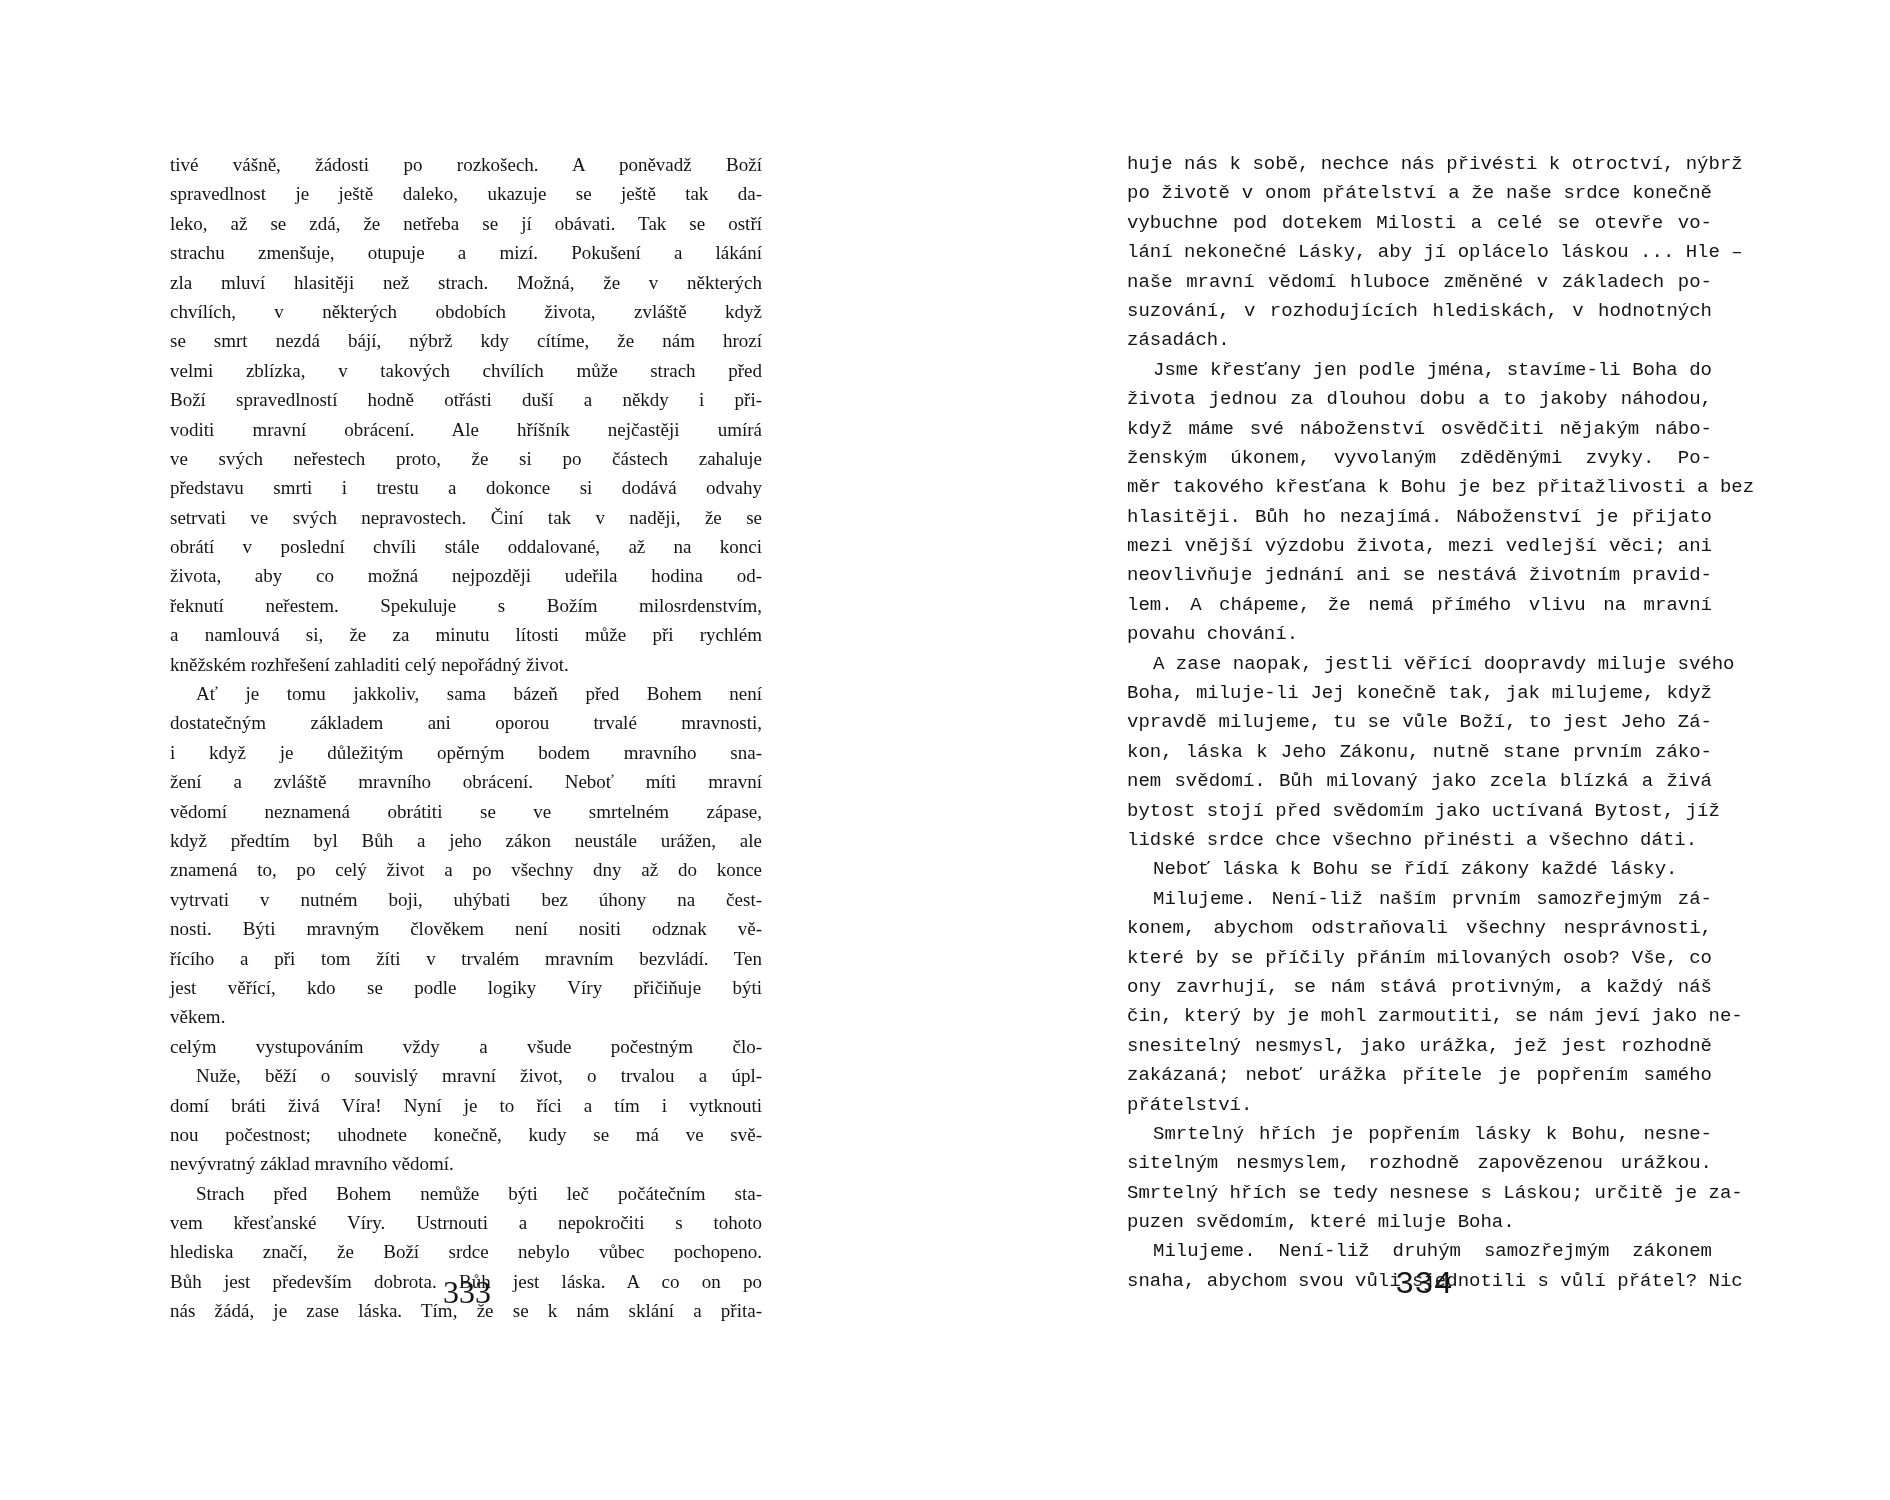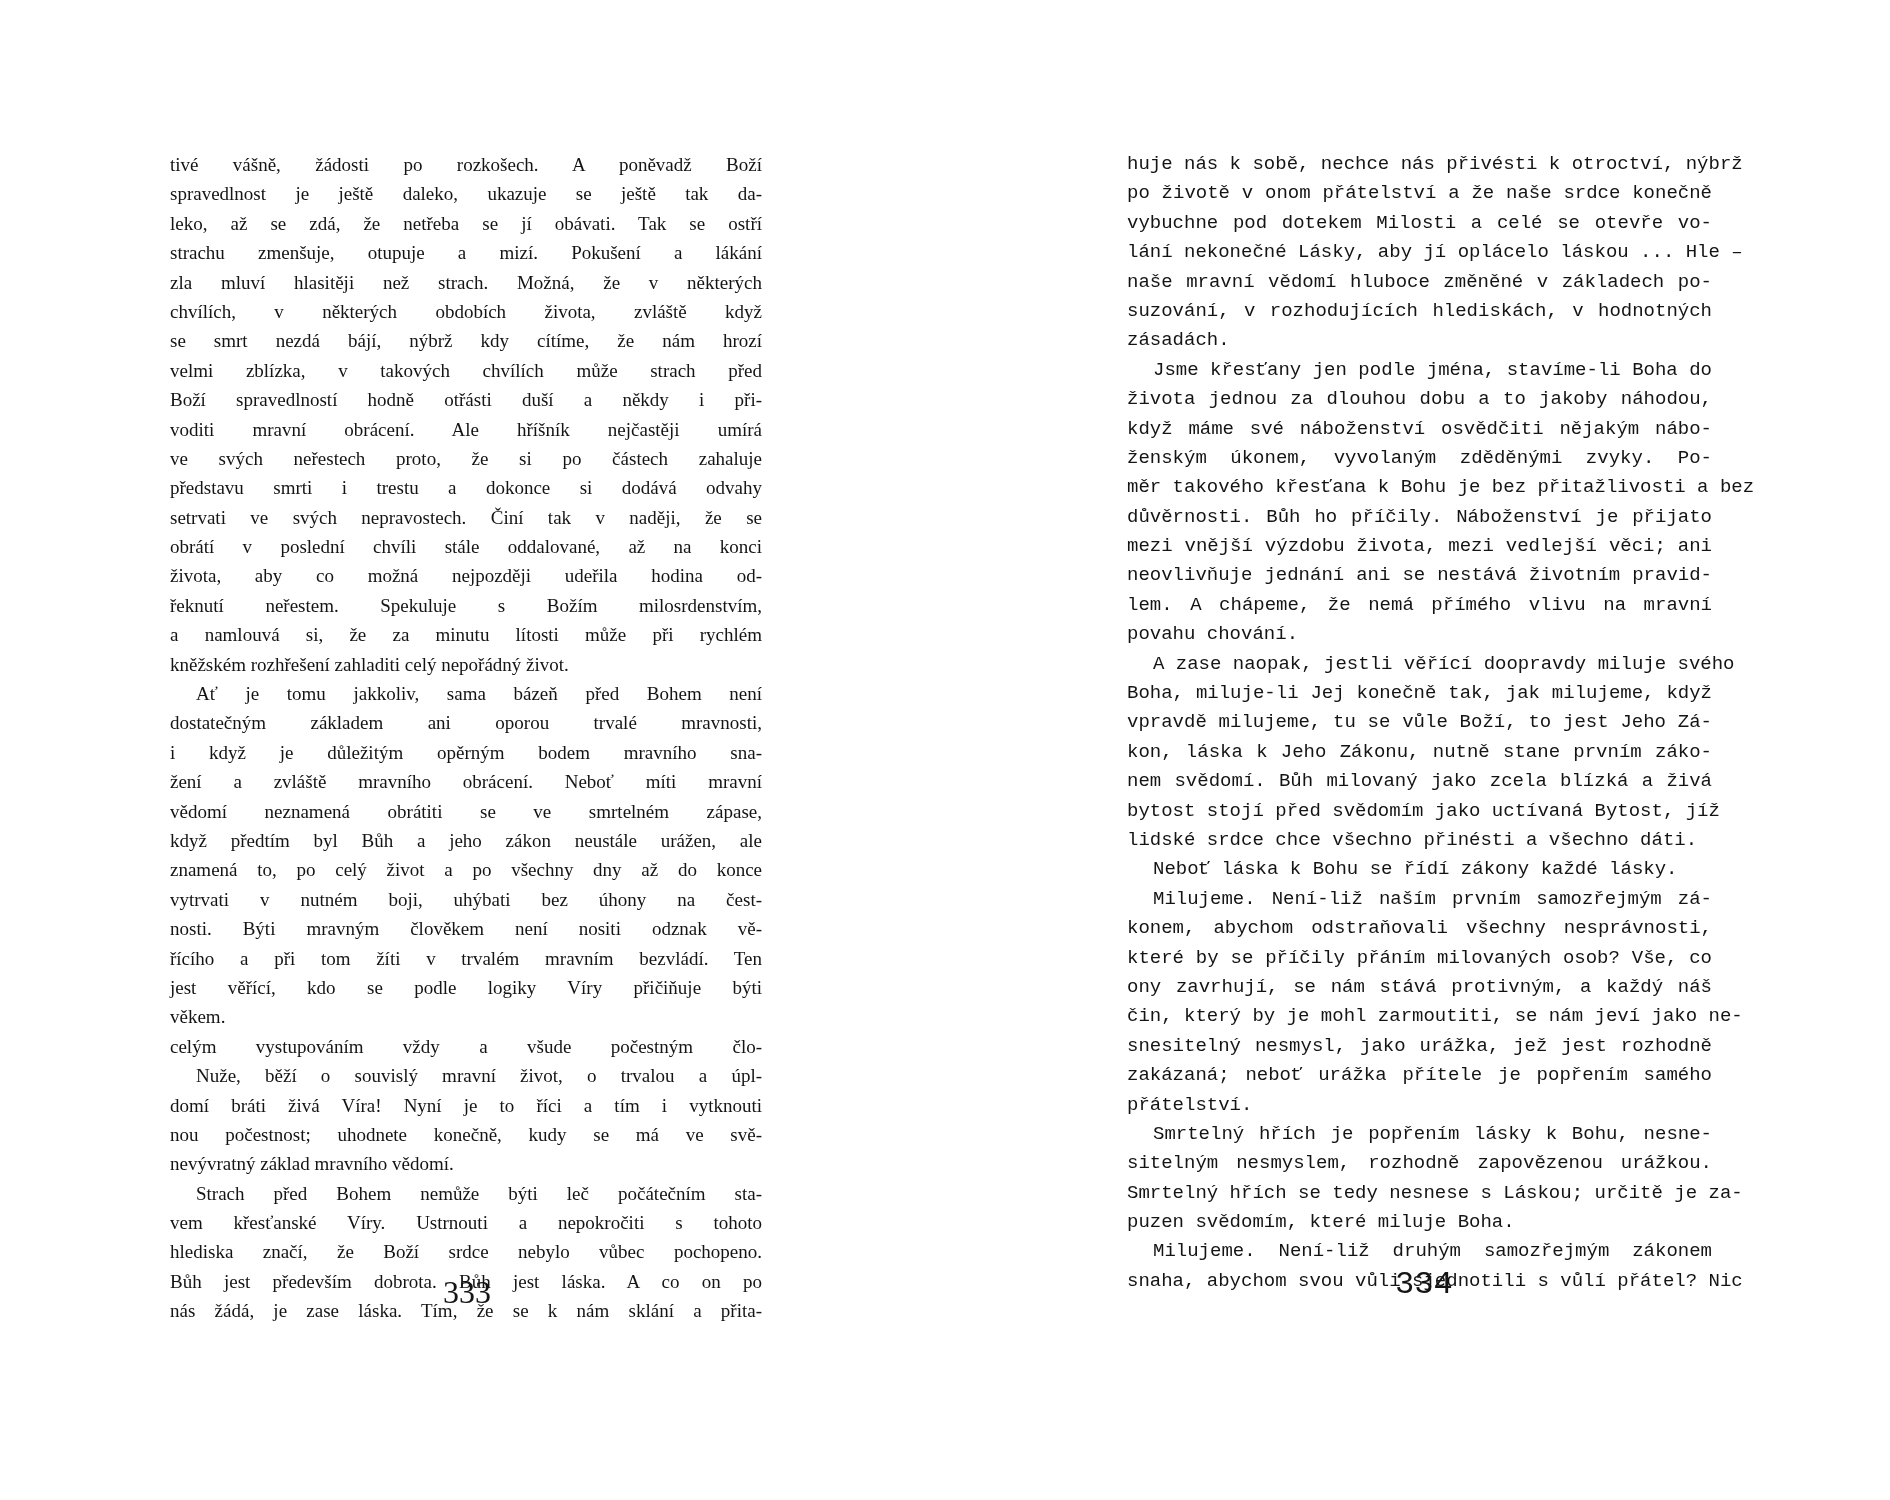--- a/index.html
+++ b/index.html
@@ -74,21 +74,21 @@
       <span class="line">vybuchne pod dotekem Milosti a celé se otevře vo-</span>
       <span class="line">lání nekonečné Lásky, aby jí oplácelo láskou ... Hle –</span>
       <span class="line">naše mravní vědomí hluboce změněné v základech po-</span>
       <span class="line">suzování, v rozhodujících hlediskách, v hodnotných</span>
       <span class="line last">zásadách.</span>
       <span class="line indent">Jsme křesťany jen podle jména, stavíme-li Boha do</span>
       <span class="line">života jednou za dlouhou dobu a to jakoby náhodou,</span>
       <span class="line">když máme své náboženství osvědčiti nějakým nábo-</span>
       <span class="line">ženským úkonem, vyvolaným zděděnými zvyky. Po-</span>
       <span class="line">měr takového křesťana k Bohu je bez přitažlivosti a bez</span>
-      <span class="line">důvěrnosti. Bůh ho příčily. Náboženství je přijato</span>
+      <span class="line">hlasitěji. Bůh ho nezajímá. Náboženství je přijato</span>
       <span class="line">mezi vnější výzdobu života, mezi vedlejší věci; ani</span>
       <span class="line">neovlivňuje jednání ani se nestává životním pravid-</span>
       <span class="line">lem. A chápeme, že nemá přímého vlivu na mravní</span>
       <span class="line last">povahu chování.</span>
       <span class="line indent">A zase naopak, jestli věřící doopravdy miluje svého</span>
       <span class="line">Boha, miluje-li Jej konečně tak, jak milujeme, když</span>
       <span class="line">vpravdě milujeme, tu se vůle Boží, to jest Jeho Zá-</span>
       <span class="line">kon, láska k Jeho Zákonu, nutně stane prvním záko-</span>
       <span class="line">nem svědomí. Bůh milovaný jako zcela blízká a živá</span>
       <span class="line">bytost stojí před svědomím jako uctívaná Bytost, jíž</span>

